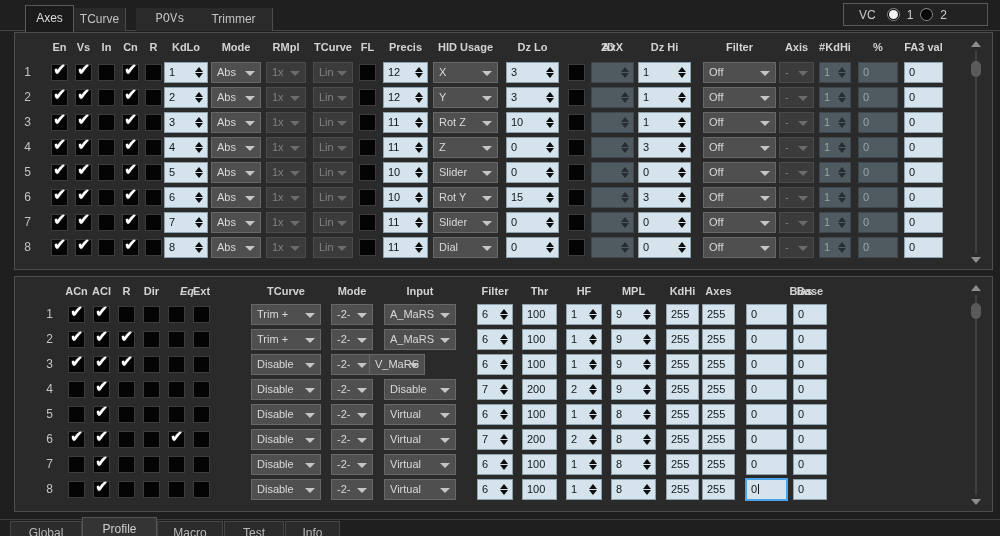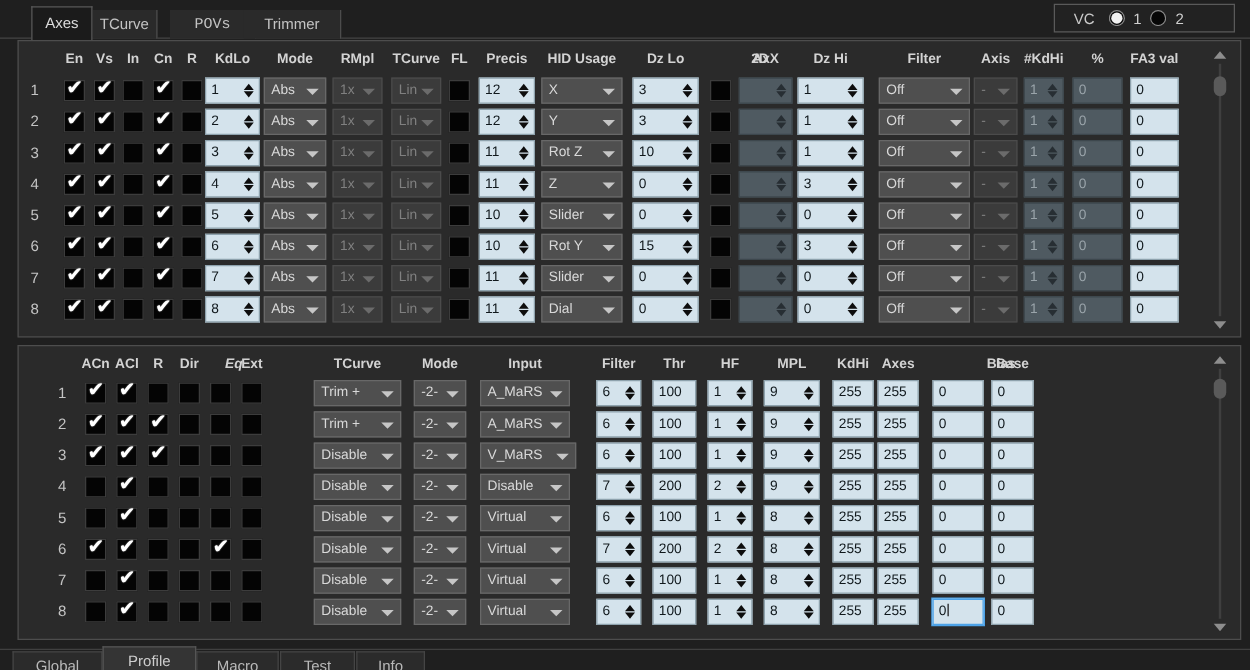--- a/index.html
+++ b/index.html
@@ -653,21 +653,21 @@
       <div class="cell cb on" style="left: 103px;"></div>
       <div class="cell cb" style="left: 128px;"></div>
       <div class="cell cb" style="left: 153px;"></div>
       <div class="cell cb" style="left: 178px;"></div>
       <div class="cell dd" style="width: 70px; left: 236px;">
         <span class="val">Disable</span>
       </div>
       <div class="cell dd" style="width: 42px; left: 316px;">
         <span class="val">-2-</span>
       </div>
-      <div class="cell dd" style="width: 77px; left: 369px;">
+      <div class="cell dd" style="width: 56px; left: 354px;">
         <span class="val">V_MaRS</span>
       </div>
       <div class="cell spin" style="width: 36px; left: 462px;">
         <span class="val">6</span>
       </div>
       <div class="cell field" style="width: 35px; left: 507px;">
         <span class="val">100</span>
       </div>
       <div class="cell spin" style="width: 36px; left: 551px;">
         <span class="val">1</span>

